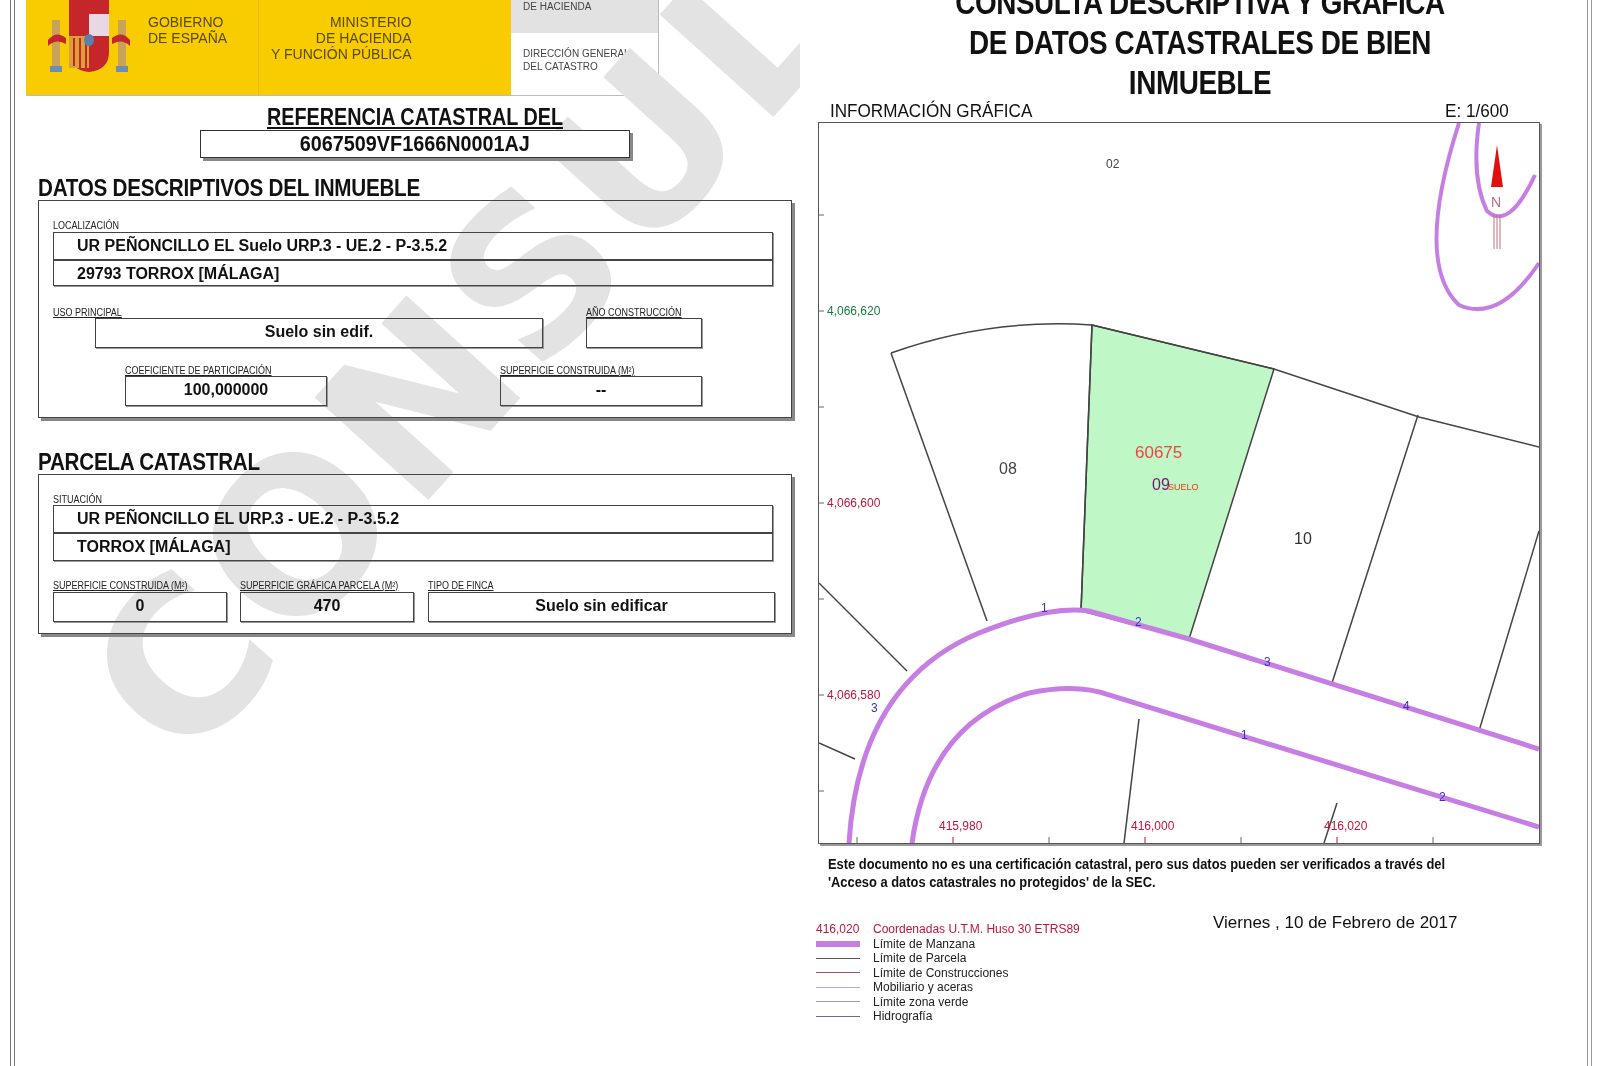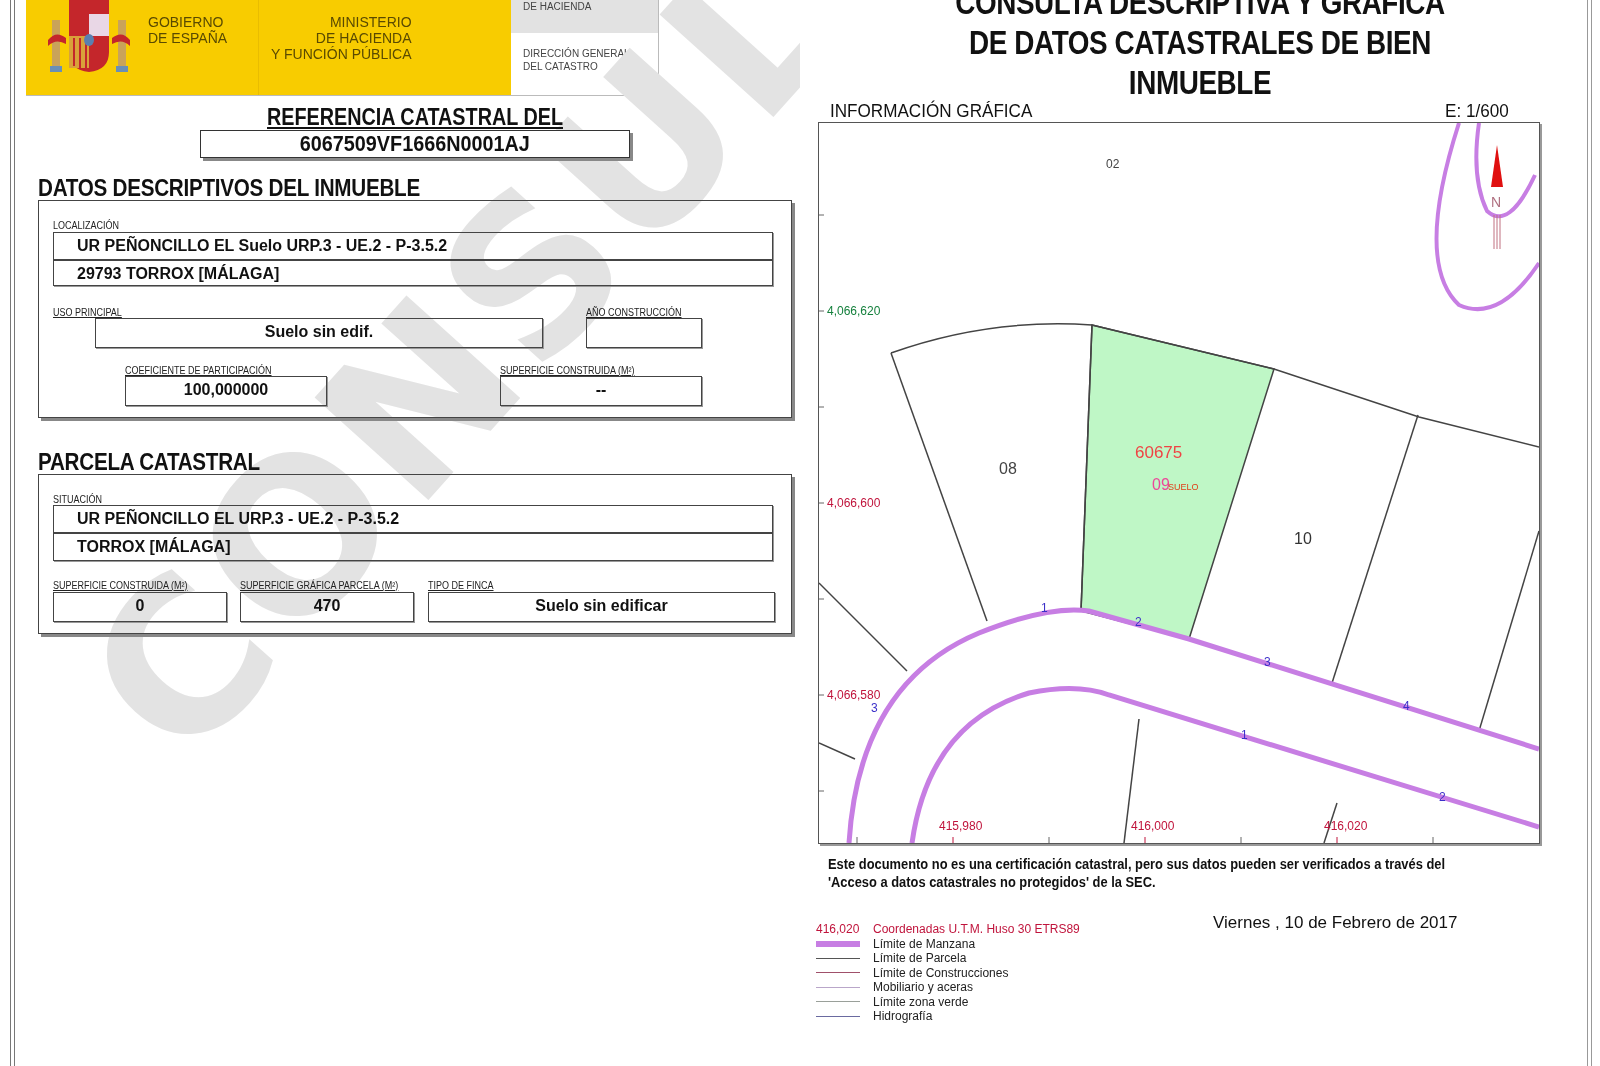--- a/index.html
+++ b/index.html
@@ -193,21 +193,21 @@
       <text x="672" y="84" font-size="14" fill="#b07080" font-family="Liberation Sans, sans-serif">N</text>
       <line x1="675" y1="92" x2="675" y2="126" stroke="#c07080" stroke-width="1"></line>
       <line x1="678" y1="92" x2="678" y2="126" stroke="#c07080" stroke-width="1"></line>
       <line x1="681" y1="92" x2="681" y2="126" stroke="#c07080" stroke-width="1"></line>
     </g>
   </svg>
 
   <div style="position:absolute; left:287px; top:34px; font-size:12px; color:#444;">02</div>
   <div style="position:absolute; left:180px; top:337px; font-size:16px; color:#444;">08</div>
   <div style="position:absolute; left:316px; top:320px; font-size:17px; color:#ef4444;">60675</div>
-  <div style="position:absolute; left:333px; top:353px; font-size:16px; color:#ec4899;">09</div>
+  <div style="position:absolute; left:333px; top:353px; font-size:16px; color:#701a75;">09</div>
   <div style="position:absolute; left:349px; top:359px; font-size:9px; color:#e0401a;">SUELO</div>
   <div style="position:absolute; left:475px; top:407px; font-size:16px; color:#333;">10</div>
 
   <div style="position:absolute; left:8px; top:181px; font-size:12px; color:#15803d;">4,066,620</div>
   <div style="position:absolute; left:8px; top:373px; font-size:12px; color:#c0143c;">4,066,600</div>
   <div style="position:absolute; left:8px; top:565px; font-size:12px; color:#c0143c;">4,066,580</div>
   <div style="position:absolute; left:120px; top:696px; font-size:12px; color:#c0143c;">415,980</div>
   <div style="position:absolute; left:312px; top:696px; font-size:12px; color:#c0143c;">416,000</div>
   <div style="position:absolute; left:505px; top:696px; font-size:12px; color:#c0143c;">416,020</div>
 

